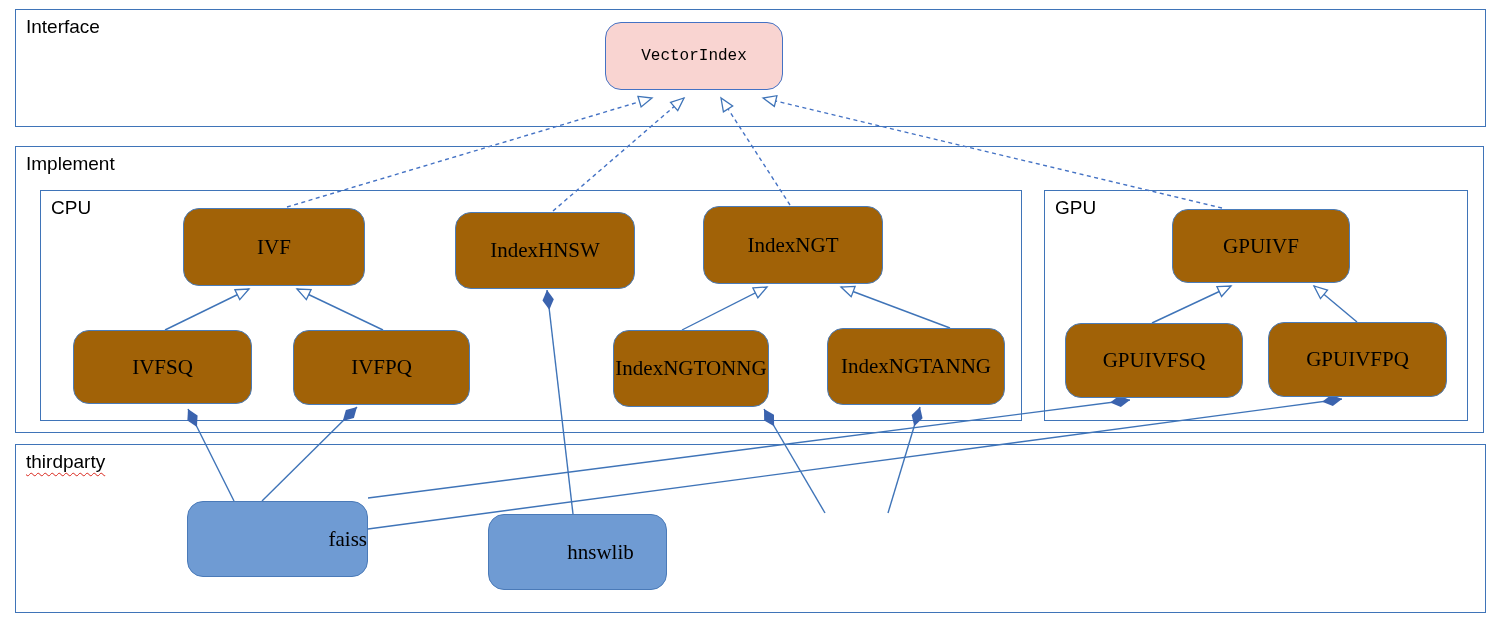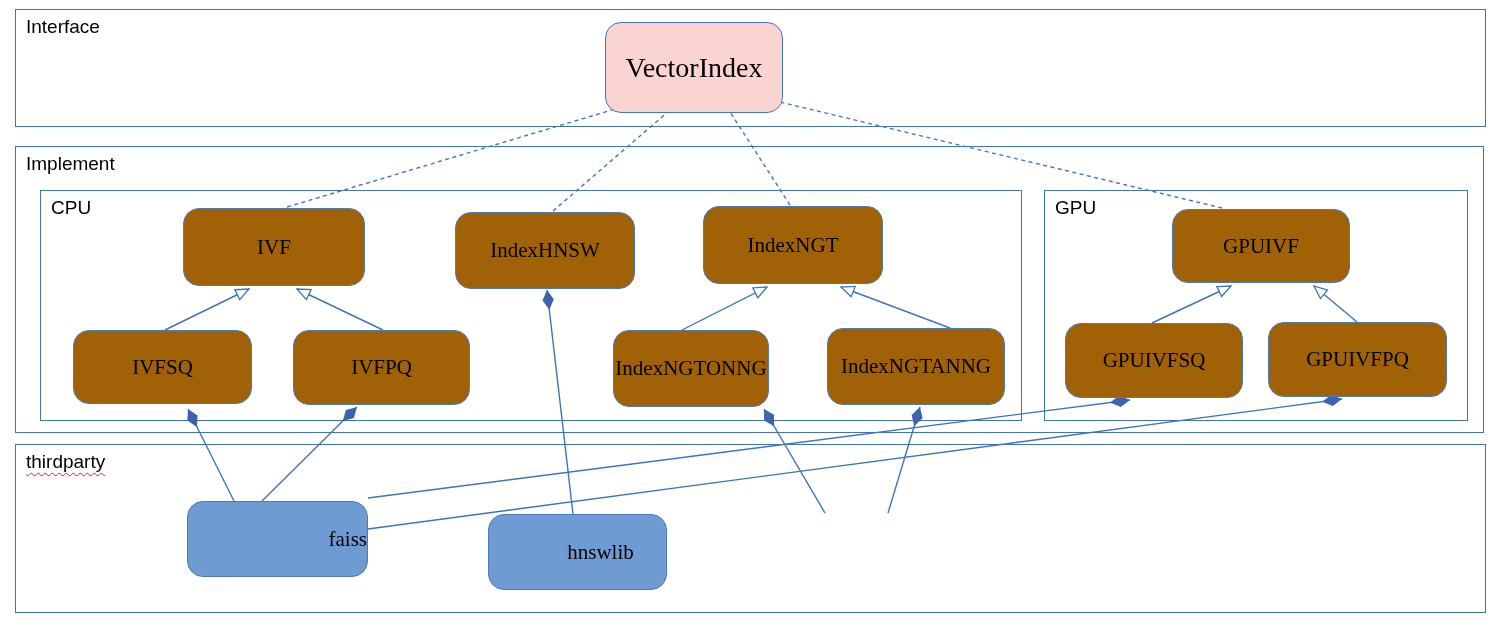--- a/index.html
+++ b/index.html
@@ -108,21 +108,21 @@
 
     <line class="solid" x1="234" y1="501" x2="188" y2="409" marker-end="url(#mDiamond)"></line>
     <line class="solid" x1="262" y1="501" x2="357" y2="407" marker-end="url(#mDiamond)"></line>
     <line class="solid" x1="368" y1="498" x2="1130" y2="400" marker-end="url(#mDiamond)"></line>
     <line class="solid" x1="368" y1="529" x2="1342" y2="399" marker-end="url(#mDiamond)"></line>
     <line class="solid" x1="573" y1="514" x2="547" y2="290" marker-end="url(#mDiamond)"></line>
     <line class="solid" x1="825" y1="513" x2="764" y2="409" marker-end="url(#mDiamond)"></line>
     <line class="solid" x1="888" y1="513" x2="920" y2="407" marker-end="url(#mDiamond)"></line>
   </svg>
 
-  <div class="node node-iface" style="left:605px; top:22px; width:178px; height:91px; font-size:28px;">
+  <div class="node node-iface" style="left:605px; top:22px; width:178px; height:68px; font-size:16px;font-family:Liberation Mono, monospace;">
     <span>VectorIndex</span>
   </div>
 
   <div class="node node-class" style="left:183px; top:208px; width:182px; height:78px;">
     <span>IVF</span>
   </div>
 
   <div class="node node-class" style="left:455px; top:212px; width:180px; height:77px;">
     <span>IndexHNSW</span>
   </div>

